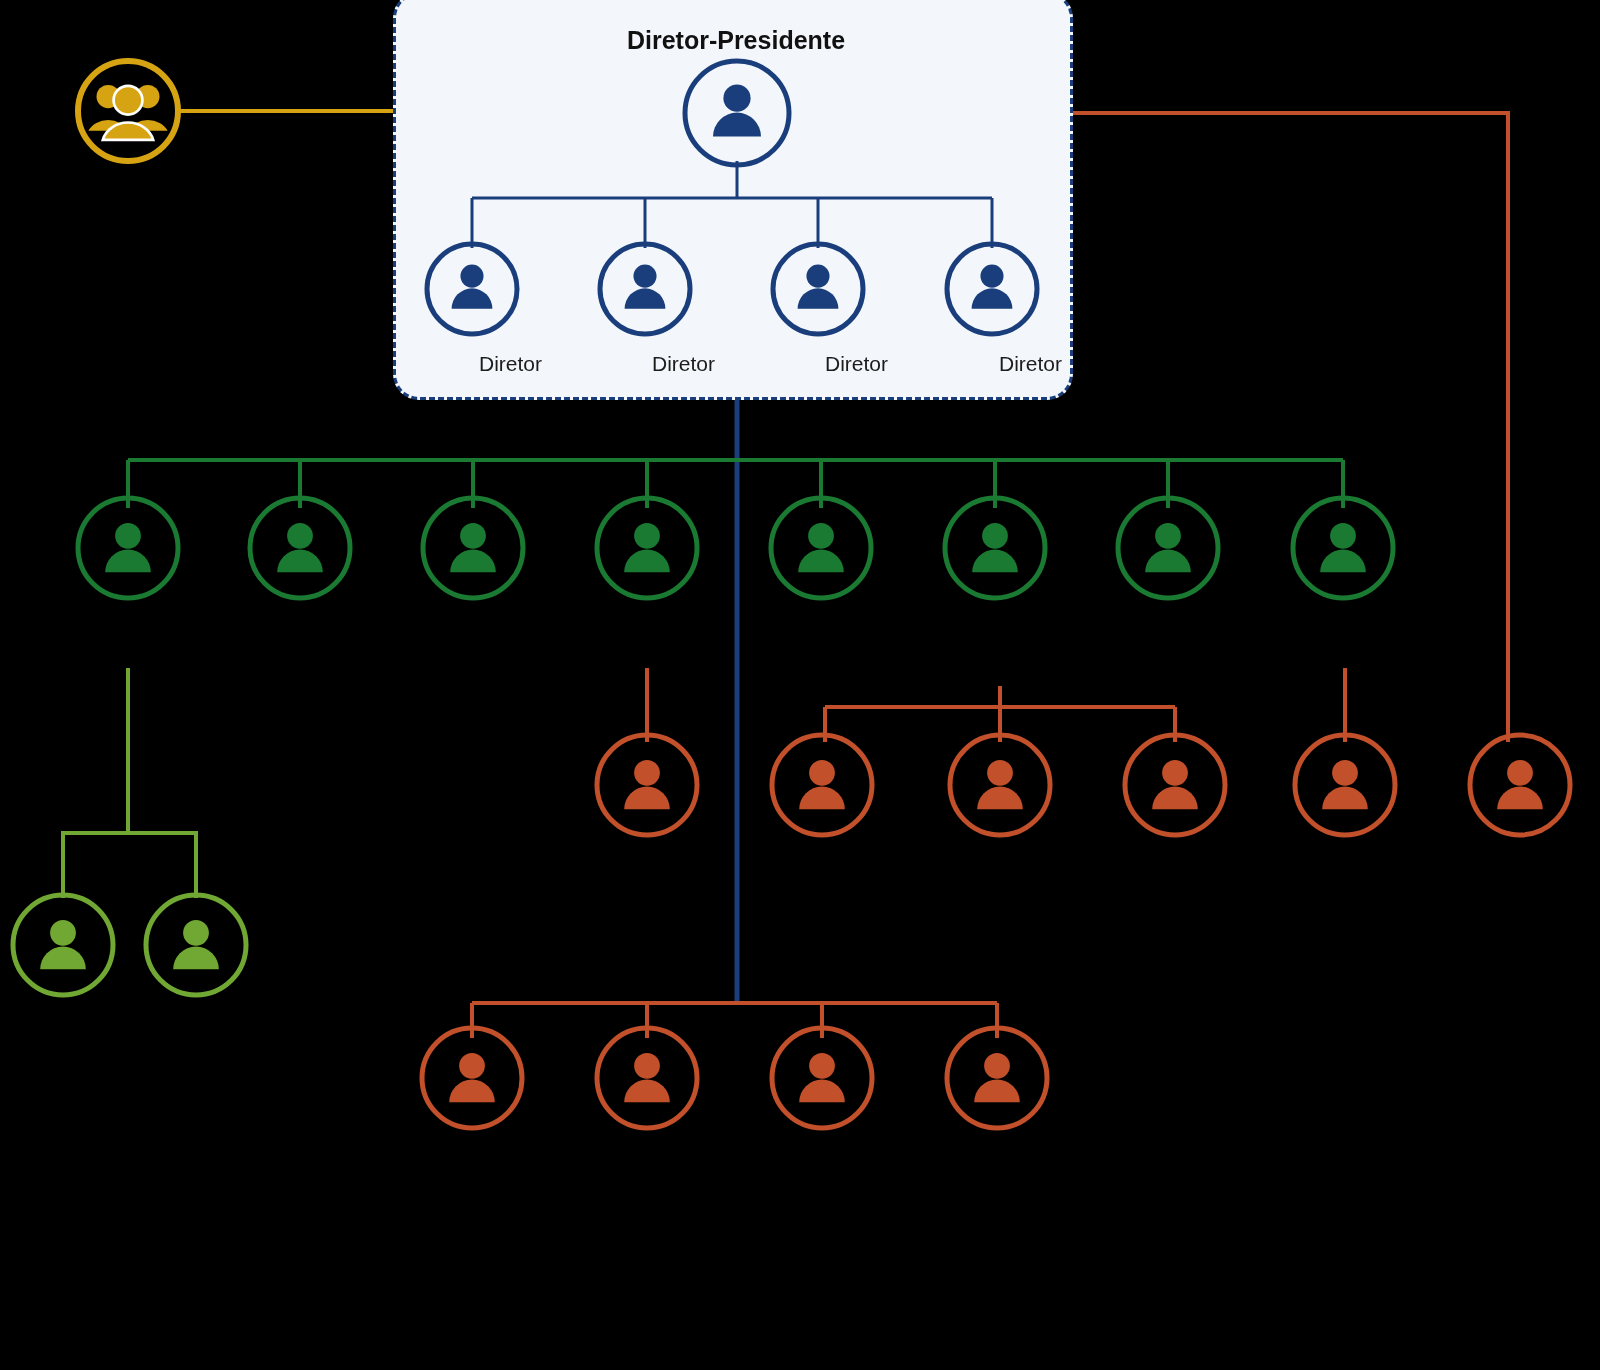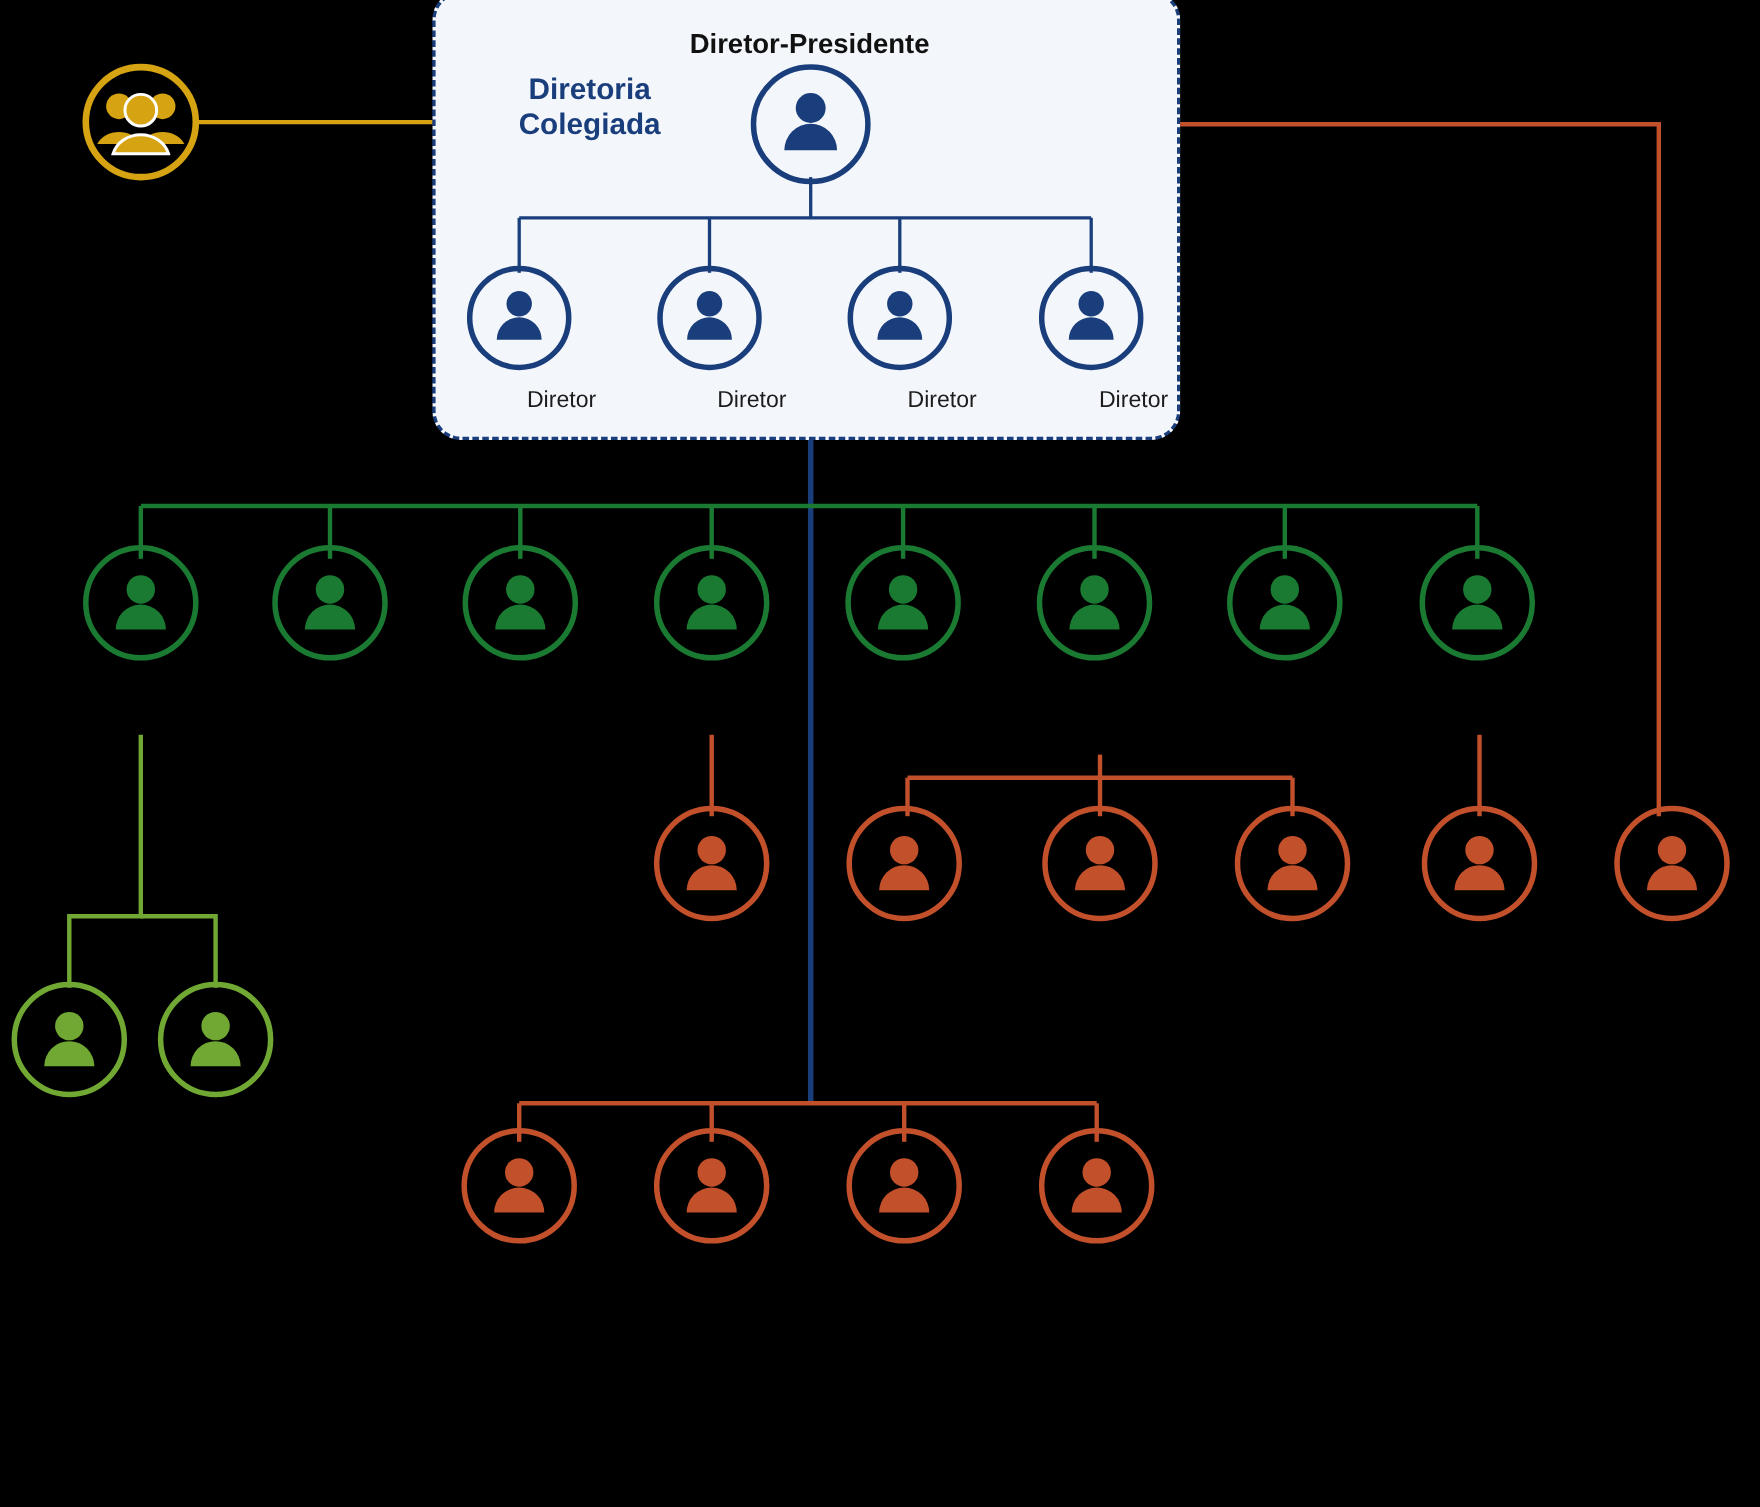--- a/index.html
+++ b/index.html
@@ -299,23 +299,19 @@
     <g>
       <ellipse cx="997" cy="1078" rx="50" ry="50" fill="none" stroke="#c2502a" stroke-width="5"></ellipse>
       <g fill="#c2502a" transform="translate(959,1040) scale(0.76)">
           <use href="#person-glyph"></use>
         </g>
     </g>
   </svg>
 
   <div class="lbl" id="dp-title">Diretor-Presidente</div>
 
-  <div class="lbl" id="dc-title">
-    <span>Diretoria</span><br>
-    <span>Colegiada</span>
-  </div>
 
   <div class="lbl diretor-lbl" style="left:402px; top:352px;">Diretor</div>
   <div class="lbl diretor-lbl" style="left:575px; top:352px;">Diretor</div>
   <div class="lbl diretor-lbl" style="left:748px; top:352px;">Diretor</div>
   <div class="lbl diretor-lbl" style="left:922px; top:352px;">Diretor</div>
 
 </div>
 
 </body></html>

